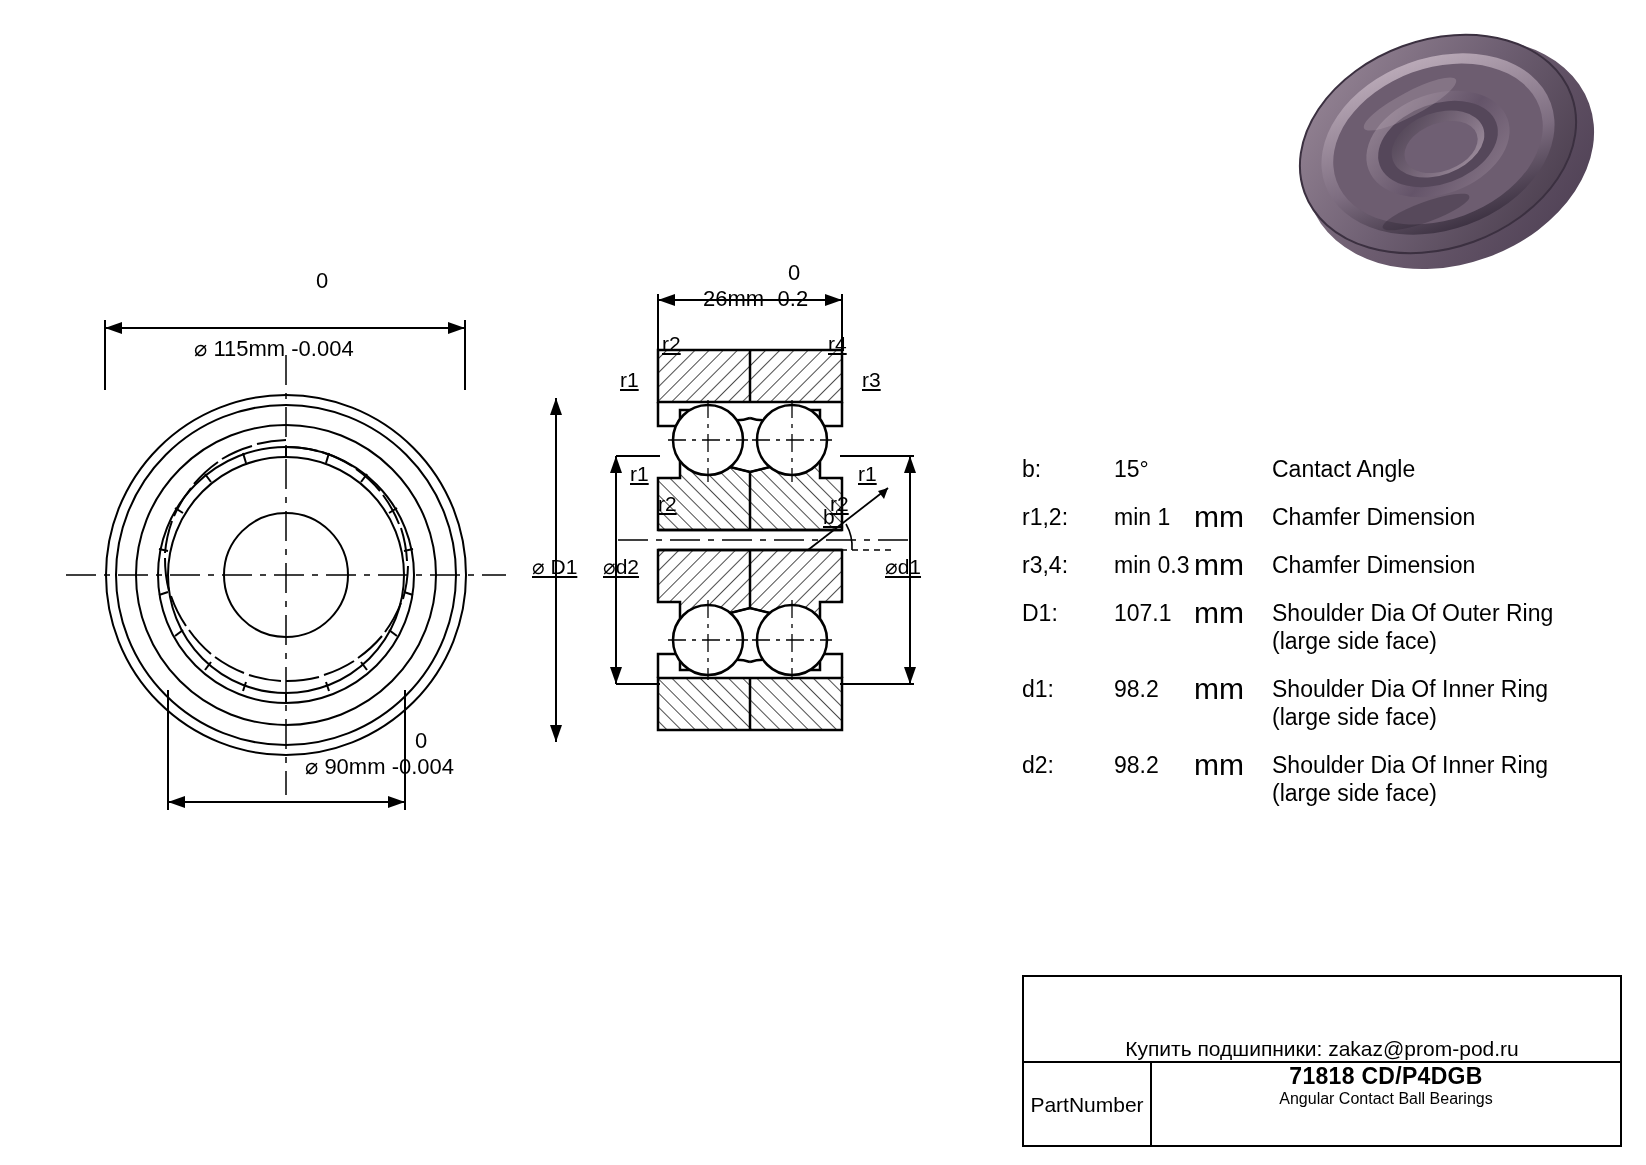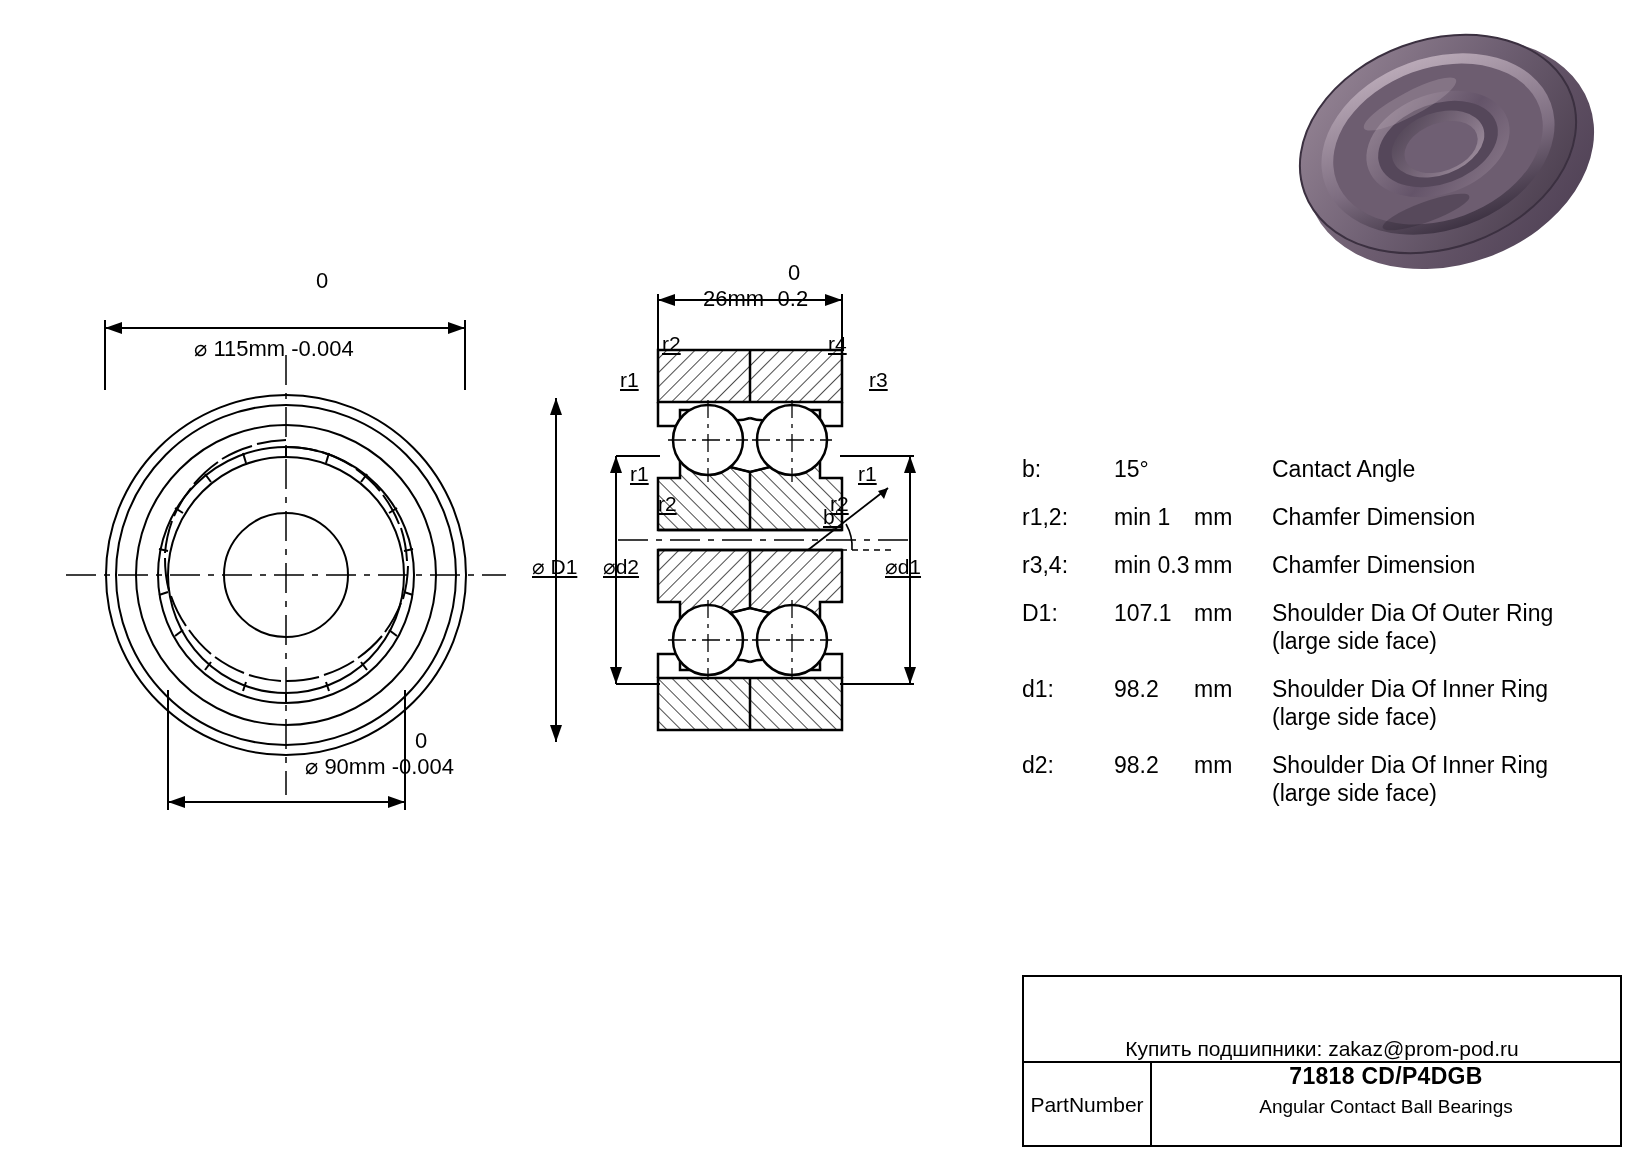--- a/index.html
+++ b/index.html
@@ -33,21 +33,21 @@
     white-space:nowrap;
   }
   .spec-val {
     width:80px;
     font-size:23px;
     line-height:28px;
     white-space:nowrap;
   }
   .spec-unit {
     width:78px;
-    font-size:23px;
+    font-size:30px;
     line-height:28px;
     white-space:nowrap;
   }
   .spec-desc {
     font-size:23px;
     line-height:28px;
     white-space:nowrap;
   }
   .spec-desc .sub { display:block; }
 
@@ -81,21 +81,21 @@
     box-sizing:border-box;
   }
   .tb-part {
     flex:1;
     display:flex;
     flex-direction:column;
     align-items:center;
     box-sizing:border-box;
   }
   .tb-part-no { font-size:23px; font-weight:bold; letter-spacing:0.3px; }
-  .tb-part-desc { font-size:19px; margin-top:6px; }
+  .tb-part-desc { font-size:16px; margin-top:0; }
 
   
   .dimtext { position:absolute; font-size:22px; white-space:nowrap; }
   .lbl { position:absolute; font-size:21px; white-space:nowrap;text-decoration:underline; }
 </style>
 </head>
 <body>
 
 <div class="stage">
 
@@ -333,21 +333,21 @@
 
     <div class="dimtext" style="left:248px; top:10px;">0</div>
     <div class="dimtext" style="left:163px; top:36px;">
       <span>26mm</span>
       <span>-0.2</span>
     </div>
 
     <div class="lbl" style="left:122px; top:82px;">r2</div>
     <div class="lbl" style="left:288px; top:82px;">r4</div>
     <div class="lbl" style="left:80px; top:118px;">r1</div>
-    <div class="lbl" style="left:329px; top:118px;">r3</div>
+    <div class="lbl" style="left:322px; top:118px;">r3</div>
     <div class="lbl" style="left:90px; top:212px;">r1</div>
     <div class="lbl" style="left:318px; top:212px;">r1</div>
     <div class="lbl" style="left:118px; top:242px;">r2</div>
     <div class="lbl" style="left:290px; top:242px;">r2</div>
     <div class="lbl" style="left:283px; top:255px;">b°</div>
 
     <div class="lbl" style="left:-8px; top:305px;">⌀ D1</div>
     <div class="lbl" style="left:63px; top:305px;">⌀d2</div>
     <div class="lbl" style="left:345px; top:305px;text-align:right;">⌀d1</div>
   </div>

